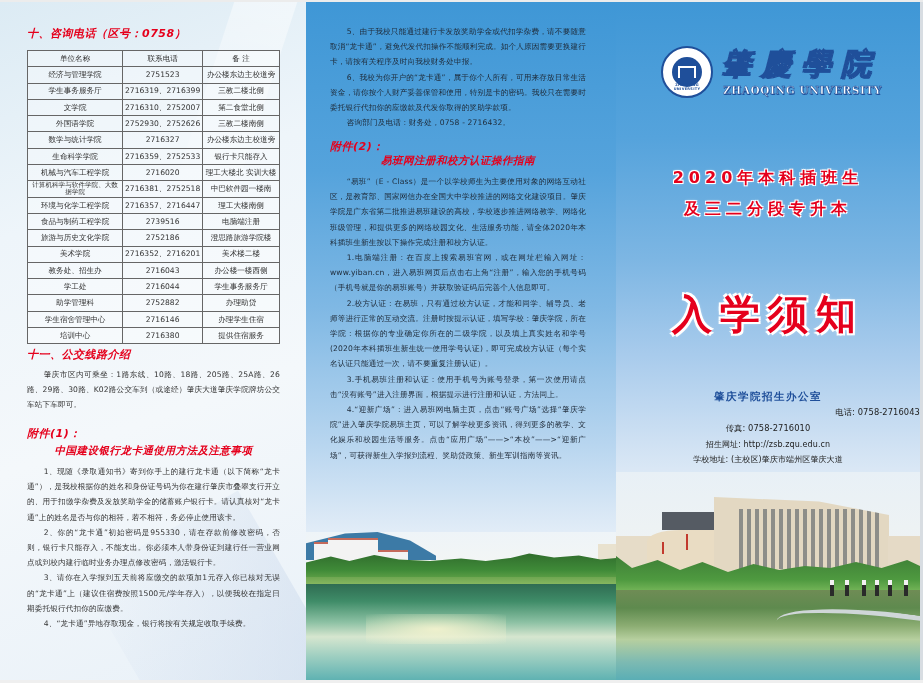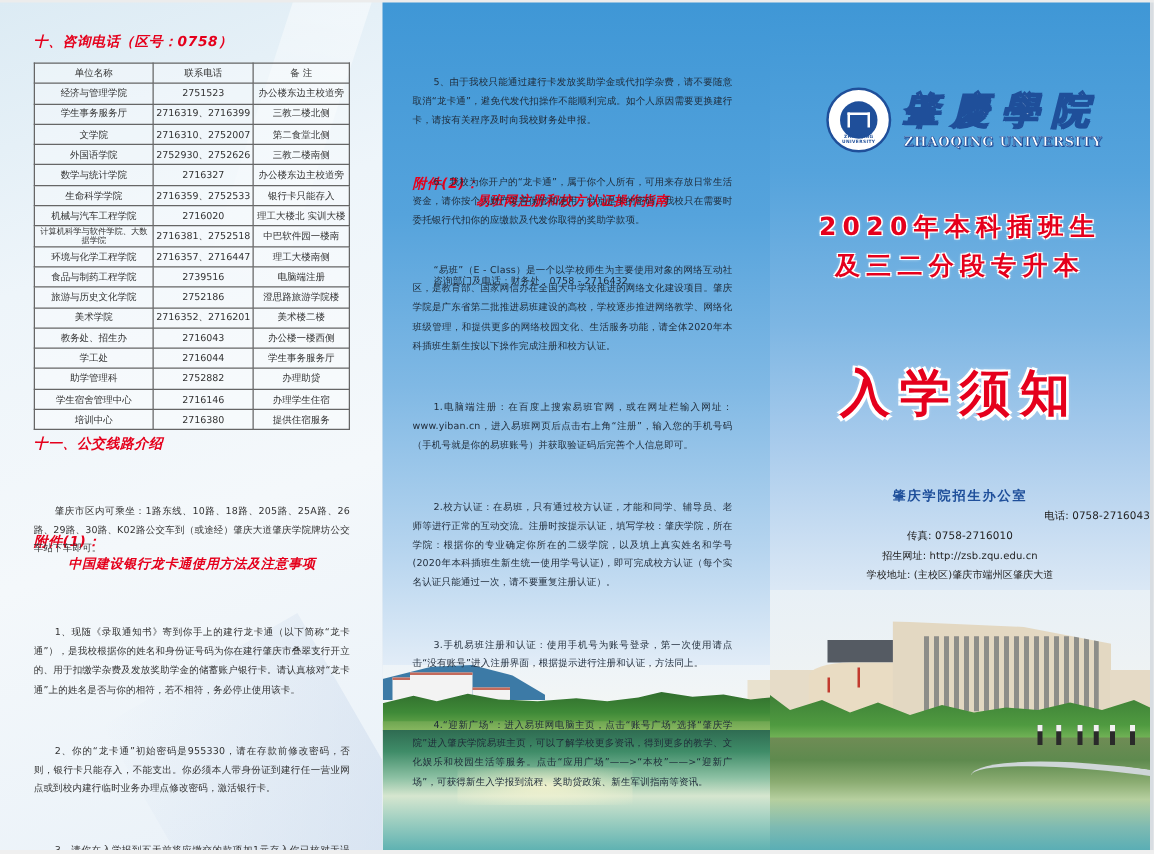--- a/index.html
+++ b/index.html
@@ -47,21 +47,21 @@
   table.contacts .c1 { width: 96px; }
   table.contacts .c2 { width: 80px; }
   table.contacts .c3 { width: 77px; }
   table.contacts .small { font-size: 6.6px; line-height: 1.05; white-space: normal; }
 
   .body-text {
     position: absolute; font-size: 7.6px; color: #333; line-height: 15.2px;
     text-align: justify; letter-spacing: 0.15px;
     z-index: 2;
   }
-  .body-text p { text-indent: 2.2em; margin-top: 34px; }
+  .body-text p { text-indent: 2.2em; }
 
   
   .panel-mid {
     position: absolute; left: 306px; top: 2px; width: 310px; height: 678px;
     background: linear-gradient(180deg, #3f97d6 0%, #55a3dc 25%, #7fb8e4 45%, #b7d5ef 65%, #e1ecf7 78%, #f1f6fb 82%);
     overflow: hidden;
   }
   .mid-text { color: #1e2a38; }
 
   .photo-lake {
@@ -91,21 +91,21 @@
   }
 
   
   .panel-right {
     position: absolute; left: 616px; top: 2px; width: 304px; height: 678px;
     background: linear-gradient(180deg, #3f97d6 0%, #55a3dc 20%, #7db6e3 38%, #a8cbec 52%, #cfe1f3 65%, #eaf1f8 75%, #f2f6fa 80%);
     overflow: hidden;
   }
   .right-edge { position: absolute; left: 920px; top: 2px; width: 3px; height: 678px; background: #d8dde2; }
 
-  .logo-wrap { position: absolute; left: 45px; top: 66px; width: 230px; height: 58px; }
+  .logo-wrap { position: absolute; left: 45px; top: 42px; width: 230px; height: 58px; }
   .seal {
     position: absolute; left: 0; top: 2px; width: 52px; height: 52px; border-radius: 50%;
     background: #ffffff; border: 2px solid #1f4f9a;
     display: flex; align-items: center; justify-content: center;
   }
   .seal-inner {
     width: 30px; height: 30px; border-radius: 50%; background: #1f4f9a;
     display: flex; align-items: center; justify-content: center;
   }
   .seal-gate { width: 18px; height: 12px; border: 2px solid #fff; border-bottom: none; }
@@ -116,21 +116,21 @@
     -webkit-text-stroke: 1.2px #1f4f9a; text-shadow: 1px 1px 0 #1f4f9a;
   }
   .logo-en {
     position: absolute; left: 62px; top: 40px; font-family: "DejaVu Serif", serif;
     font-size: 10.5px; color: #ffffff; font-weight: bold; letter-spacing: 0.6px;
     -webkit-text-stroke: 0.5px #1f4f9a; text-shadow: 0.8px 0.8px 0 #1f4f9a;
   }
 
   .main-title {
     position: absolute; left: 0; width: 304px; text-align: center;
-    font-size: 20px; font-weight: bold; color: #e5001c; letter-spacing: 5px;
+    font-size: 16px; font-weight: bold; color: #e5001c; letter-spacing: 5px;
     text-shadow: -1px -1px 0 #fff, 1px -1px 0 #fff, -1px 1px 0 #fff, 1px 1px 0 #fff, 0 0 3px #fff;
   }
   .big-title {
     position: absolute; left: 0; top: 285px; width: 304px; text-align: center;
     font-size: 40px; font-weight: bold; color: #e5001c; letter-spacing: 8px;
     text-shadow: -2px -2px 0 #fff, 2px -2px 0 #fff, -2px 2px 0 #fff, 2px 2px 0 #fff, 0 0 4px #fff;
   }
 
   .office-title {
     position: absolute; left: 0; top: 388px; width: 304px; text-align: center;

